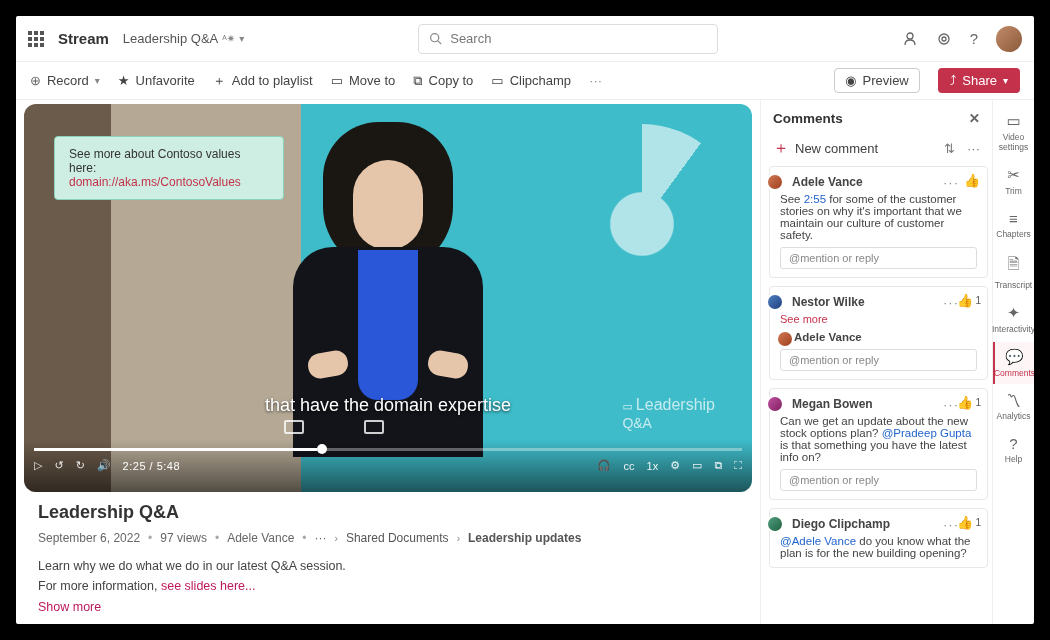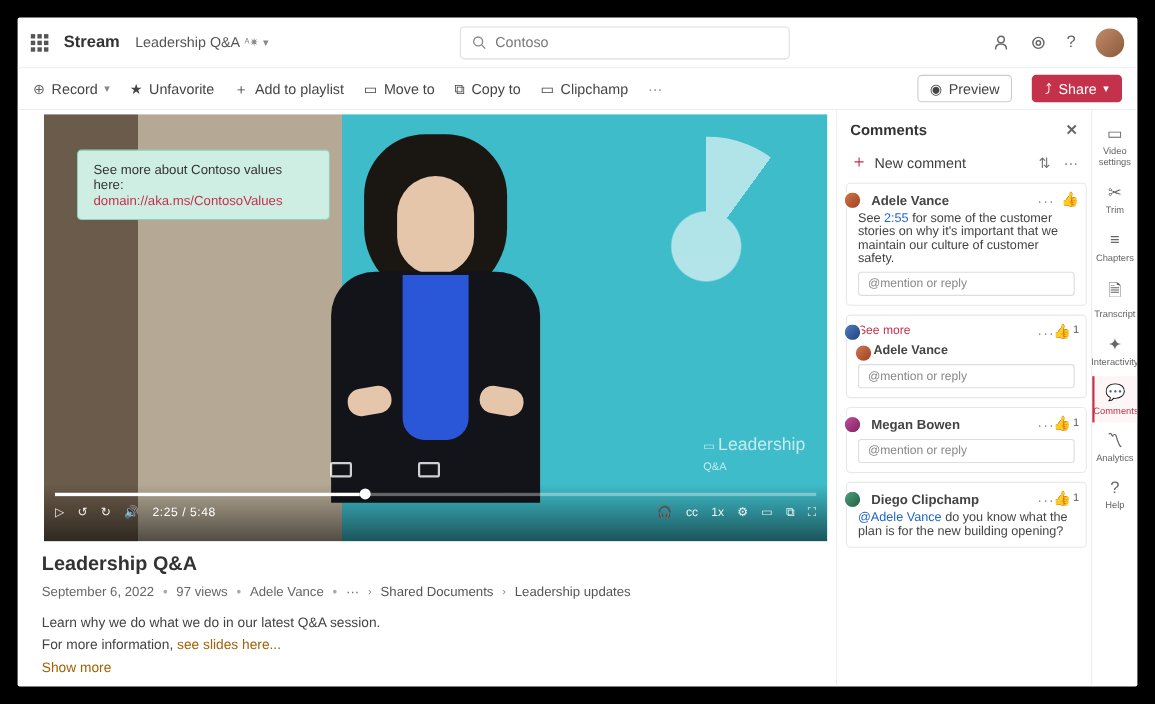--- a/index.html
+++ b/index.html
@@ -13,54 +13,54 @@
 .search{flex:0 0 300px;margin-left:160px;height:30px;border:1px solid #ddd;border-radius:4px;display:flex;align-items:center;padding:0 10px;color:#777;font-size:13px;gap:8px}
 .topicons{margin-left:auto;display:flex;align-items:center;gap:18px;color:#666}
 .avatar-sm{width:26px;height:26px;border-radius:50%;background:linear-gradient(135deg,#c28b6a,#8a5a3a)}
 .toolbar{height:38px;display:flex;align-items:center;padding:0 14px;gap:18px;border-bottom:1px solid #eee;font-size:13px;color:#444}
 .toolbar .grp{display:flex;align-items:center;gap:6px;cursor:pointer}
 .toolbar .sep{flex:1}
 .btn-outline{border:1px solid #ccc;padding:4px 10px;border-radius:4px;display:flex;align-items:center;gap:6px;cursor:pointer;font-size:13px}
 .btn-share{background:#c4314b;color:#fff;padding:5px 12px;border-radius:4px;display:flex;align-items:center;gap:6px;cursor:pointer;font-size:13px}
 .body{flex:1;display:flex;overflow:hidden}
 .left{flex:1;display:flex;flex-direction:column;overflow:hidden;padding:2px 0 0 0}
-.video{margin:2px 8px 0 24px;height:410px;background:linear-gradient(90deg,#6b5b4a 0 12%,#b5a995 12% 38%,#3ebcc9 38% 100%);position:relative;border-radius:0;overflow:hidden}
+.video{margin:2px 8px 0 8px;height:410px;background:linear-gradient(90deg,#6b5b4a 0 12%,#b5a995 12% 38%,#3ebcc9 38% 100%);position:relative;border-radius:12px;overflow:hidden}
 .person{position:absolute;left:50%;top:18px;transform:translateX(-50%);width:220px;height:330px}
 .person .hair{position:absolute;top:0;left:50%;transform:translateX(-50%);width:130px;height:150px;background:#1a1612;border-radius:60px 60px 70px 70px}
 .person .face{position:absolute;top:38px;left:50%;transform:translateX(-50%);width:70px;height:90px;background:#e6c6ab;border-radius:40px}
 .person .body{position:absolute;top:125px;left:50%;transform:translateX(-50%);width:190px;height:210px;background:#12141a;border-radius:40px 40px 0 0}
 .person .shirt{position:absolute;top:128px;left:50%;transform:translateX(-50%);width:60px;height:150px;background:#2a56d8;border-radius:0 0 20px 20px}
 .person .hand{position:absolute;top:230px;width:40px;height:25px;background:#e6c6ab;border-radius:12px}
 .person .hand.l{left:30px;transform:rotate(-10deg)}
 .person .hand.r{right:30px;transform:rotate(10deg)}
 .star{position:absolute;right:10px;top:20px;width:200px;height:200px;background:radial-gradient(circle at center,#fff 0 22%,transparent 23%),conic-gradient(#fff 0 10%,transparent 10% 100%);opacity:.6;border-radius:50%}
 .callout{position:absolute;top:32px;left:30px;background:#cfeee3;border:1px solid #8ad3bb;padding:10px 14px;border-radius:4px;font-size:12px;color:#333;max-width:230px}
 .callout a{color:#c4314b;text-decoration:none}
 .caption{position:absolute;bottom:76px;left:50%;transform:translateX(-50%);color:#fff;font-size:18px;text-align:center;text-shadow:0 1px 3px rgba(0,0,0,.7)}
-.watermark{position:absolute;right:20px;bottom:60px;color:rgba(255,255,255,.7);font-size:16px}
-.watermark .sm{font-size:10px}
+.watermark{position:absolute;right:37px;bottom:60px;color:rgba(255,255,255,.7);font-size:16px}
+.watermark .sm{font-size:14px}
 .controls{position:absolute;left:0;right:0;bottom:0;height:52px;background:linear-gradient(transparent,rgba(0,0,0,.55));display:flex;flex-direction:column;padding:0 10px 6px}
 .scrub{height:3px;background:rgba(255,255,255,.35);position:relative;margin:8px 0}
 .scrub .prog{position:absolute;left:0;top:0;bottom:0;width:40%;background:#fff}
 .scrub .dot{position:absolute;left:40%;top:-4px;width:10px;height:10px;background:#fff;border-radius:50%}
 .ctrl-row{display:flex;align-items:center;gap:12px;color:#fff;font-size:11px}
 .ctrl-row .ic{cursor:pointer;opacity:.9}
 .ctrl-row .time{font-size:11px;letter-spacing:.5px}
 .ctrl-row .spacer{flex:1}
 .chaptermarks{position:absolute;bottom:58px;left:0;right:0;display:flex;gap:60px;padding-left:260px}
 .chaptermarks span{width:20px;height:14px;border:2px solid rgba(255,255,255,.8);border-radius:2px}
 .meta{padding:10px 22px;font-size:13px;color:#333}
 .meta h2{font-size:18px;font-weight:600;margin-bottom:8px}
 .meta .row1{font-size:12px;color:#666;display:flex;align-items:center;gap:8px;margin-bottom:14px}
 .meta .row1 .dot{color:#aaa}
 .meta .crumb{color:#555}
-.meta .crumb.last{font-weight:400}
+.meta .crumb.last{font-weight:700}
 .meta .desc{font-size:12.5px;color:#444;margin:6px 0}
 .meta .desc b{font-weight:400}
-.meta a{color:#a16207;text-decoration:none;font-size:12.5px}
+.meta a{color:#be185d;text-decoration:none;font-size:12.5px}
 .panel{width:232px;border-left:1px solid #eee;display:flex;flex-direction:column;min-height:0}
 .panel-hd{display:flex;align-items:center;padding:10px 12px;font-size:13.5px;font-weight:600;color:#333}
 .panel-hd .x{margin-left:auto;cursor:pointer;color:#666}
 .newc{display:flex;align-items:center;padding:4px 12px 10px;gap:6px;font-size:13px}
 .newc .plus{color:#c4314b;font-size:16px;line-height:1}
 .newc .txt{color:#404040}
 .newc .tools{margin-left:auto;display:flex;gap:12px;color:#777}
 .clist{flex:1;overflow-y:auto;padding:0 4px 0 8px}
 .clist::-webkit-scrollbar{width:8px}
 .clist::-webkit-scrollbar-thumb{background:#ccc;border-radius:4px}
@@ -113,21 +113,21 @@
       <span class="chev">ᴬ✷</span>
       <span class="chev">▾</span>
     </div>
     <div class="search">
       <span>
         <svg width="13" height="13" viewBox="0 0 16 16">
             <circle cx="7" cy="7" r="5" fill="none" stroke="#888" stroke-width="1.5"></circle>
             <line x1="11" y1="11" x2="15" y2="15" stroke="#888" stroke-width="1.5"></line>
           </svg>
       </span>
-      <span>Contoso</span>
+      <span>Search</span>
     </div>
     <div class="topicons">
       <span>
           <svg width="16" height="16" viewBox="0 0 16 16">
             <circle cx="8" cy="5" r="3" fill="none" stroke="#666" stroke-width="1.3"></circle>
             <path d="M3 14c0-3 2-5 5-5s5 2 5 5" fill="none" stroke="#666" stroke-width="1.3"></path>
           </svg>
         </span>
       <span>
           <svg width="16" height="16" viewBox="0 0 16 16">
@@ -190,20 +190,21 @@
             <div class="body"></div>
             <div class="shirt"></div>
             <div class="hand l"></div>
             <div class="hand r"></div>
         </div>
         <div class="callout">
           <span>See more about Contoso values here:</span><br>
           <a>domain://aka.ms/ContosoValues</a>
         </div>
         <div class="caption">
+          <div>that have the domain expertise</div>
         </div>
         <div class="chaptermarks">
             <span></span>
             <span></span>
           </div>
         <div class="watermark">
           <span style="font-size:11px">▭ </span><span>Leadership</span><br>
           <span class="sm">Q&amp;A</span>
         </div>
         <div class="controls">
@@ -279,35 +280,41 @@
           <div>
             <span>See </span><span class="tstamp">2:55</span><span> for some of the customer stories on why it's important that we maintain our culture of customer safety.</span>
           </div>
           <div class="replybox">@mention or reply</div>
         </div>
 
         <div class="comment">
           <div class="av w"></div>
           <div class="more">···</div>
           <div class="like on">👍<span class="n">1</span></div>
+          <div class="hd">
+              <span class="nm">Nestor Wilke</span>
+            </div>
           <div class="smore">See more</div>
           <div class="reply">
             <div class="av2"></div>
             <div class="nm2">Adele Vance</div>
           </div>
           <div class="replybox">@mention or reply</div>
         </div>
 
         <div class="comment">
           <div class="av b"></div>
           <div class="more">···</div>
           <div class="like on">👍<span class="n">1</span></div>
           <div class="hd">
               <span class="nm">Megan Bowen</span>
             </div>
+          <div>
+            <span>Can we get an update about the new stock options plan?  </span><span class="mention">@Pradeep Gupta</span><span>   is that something you have the latest info on?</span>
+          </div>
           <div class="replybox">@mention or reply</div>
         </div>
 
         <div class="comment">
           <div class="av s"></div>
           <div class="more">···</div>
           <div class="like">👍<span class="n">1</span></div>
           <div class="hd">
               <span class="nm">Diego Clipchamp</span>
             </div>

